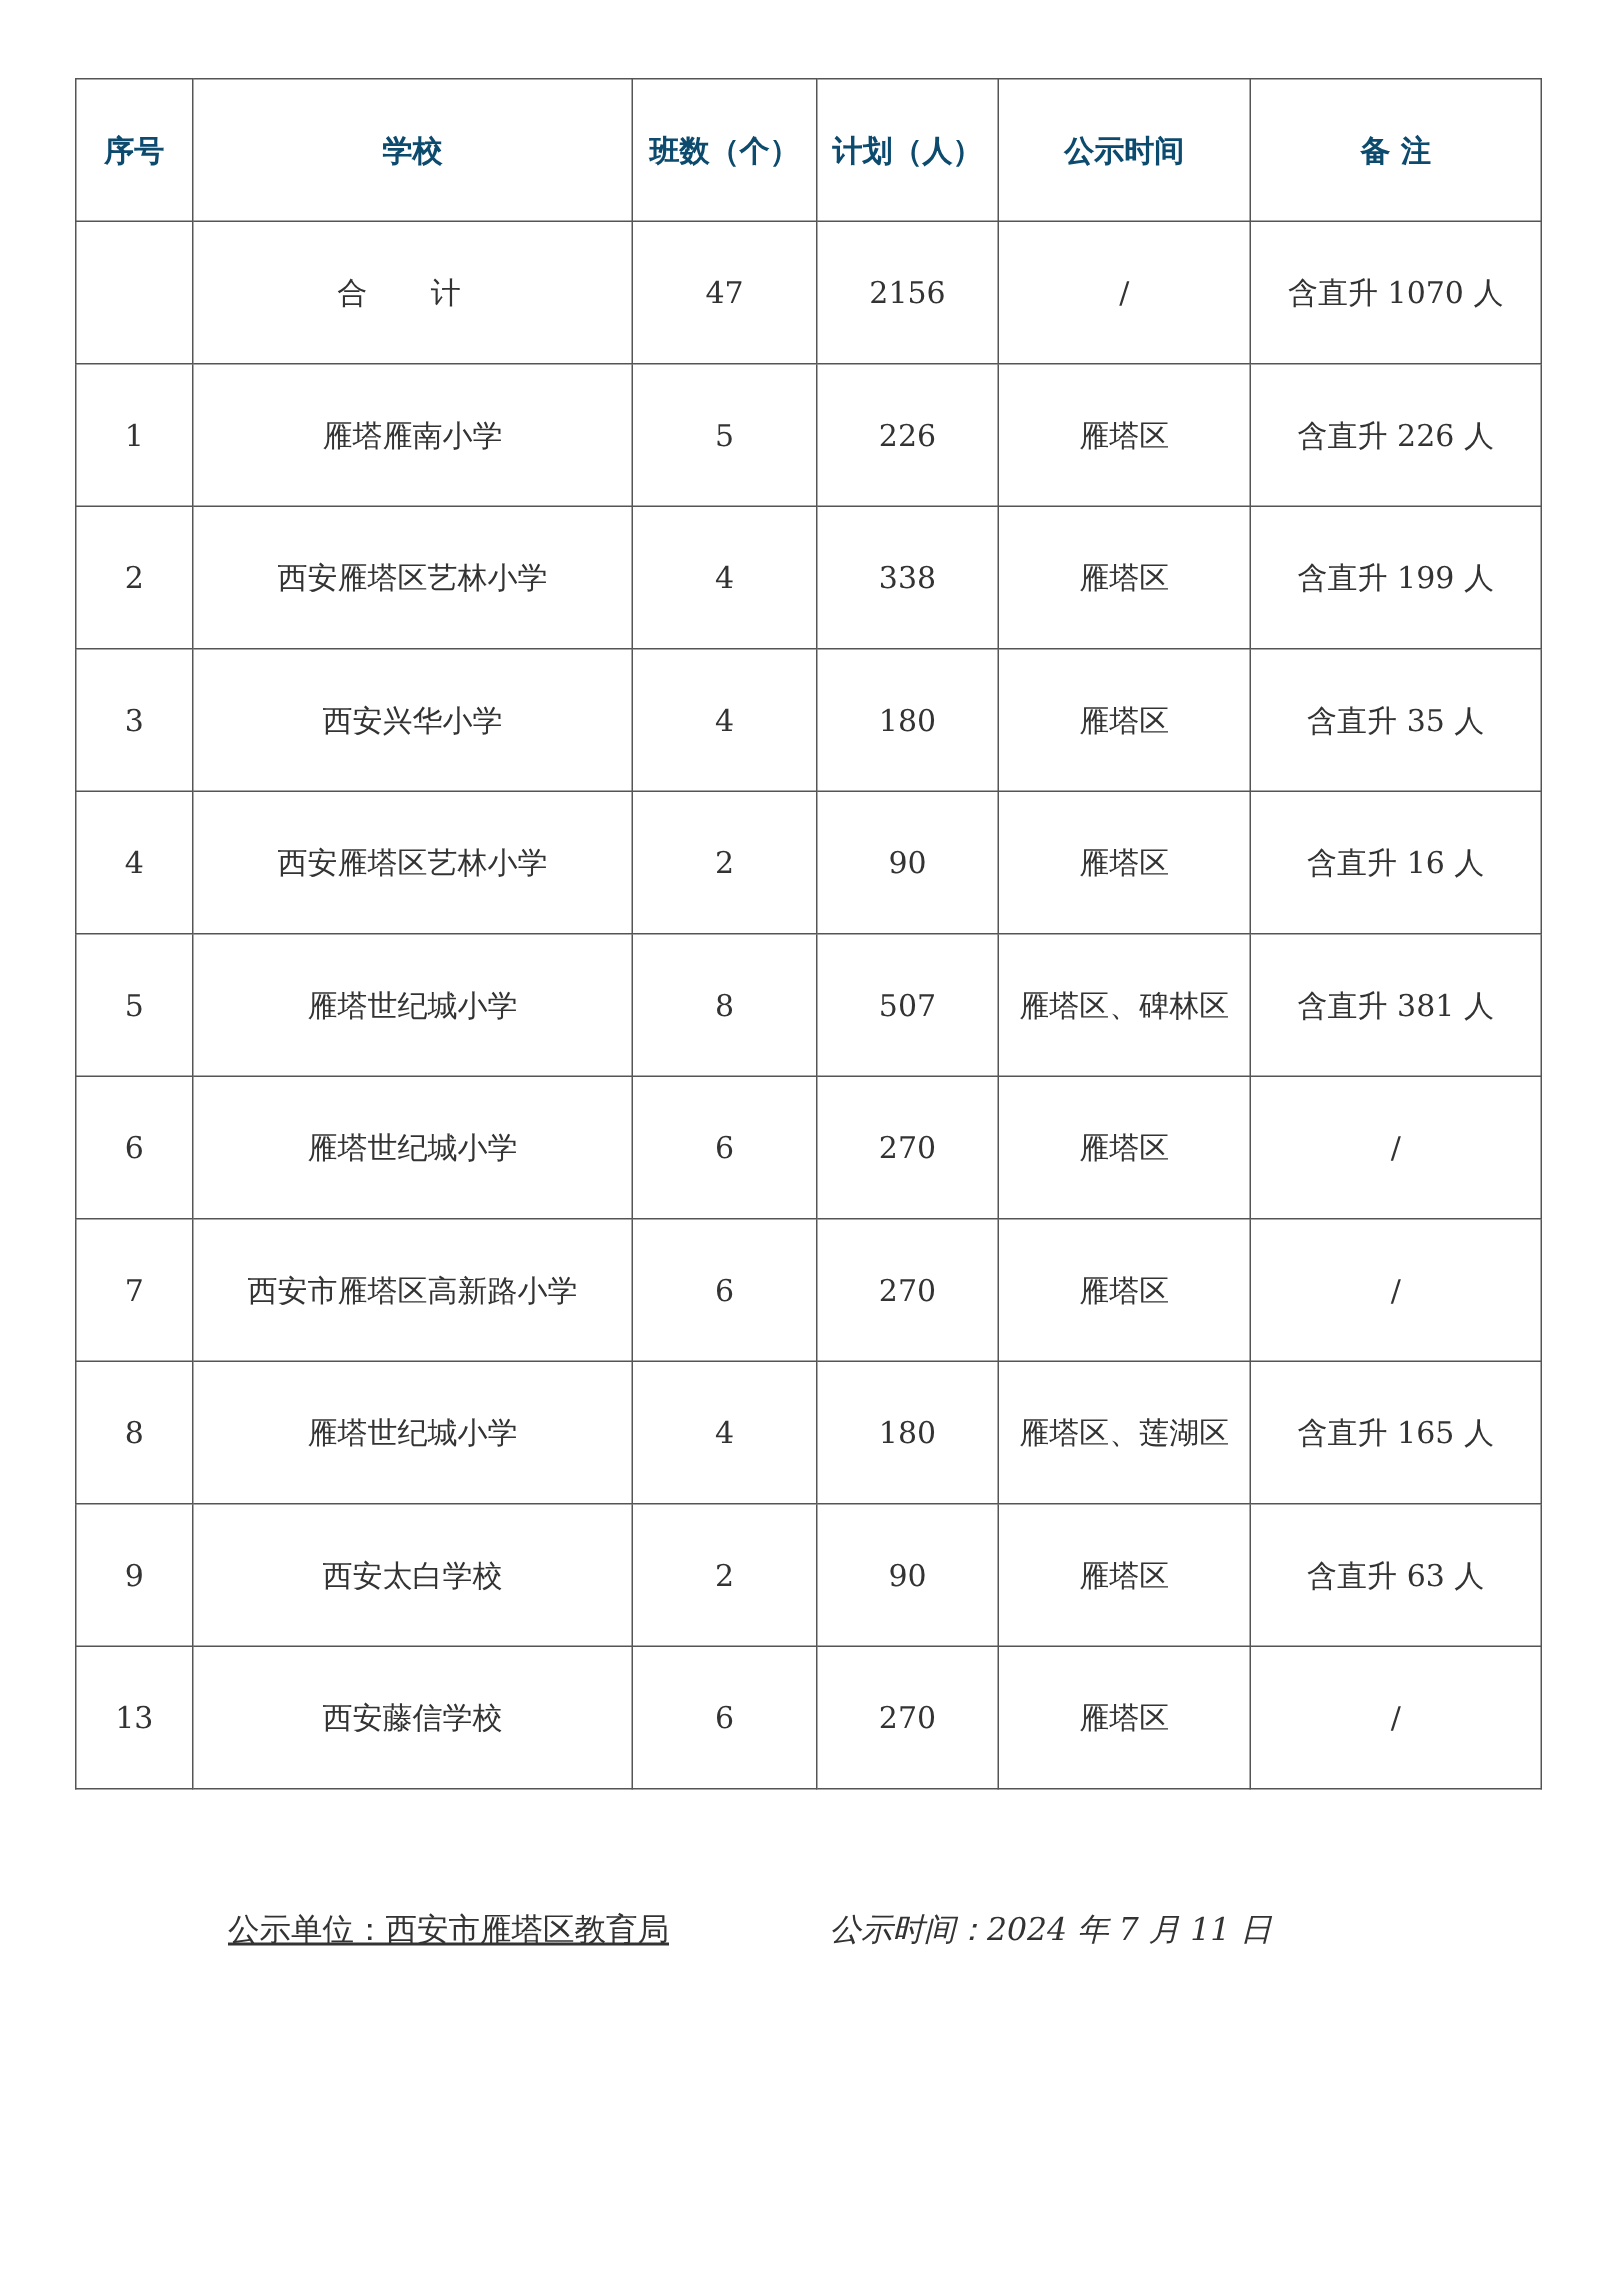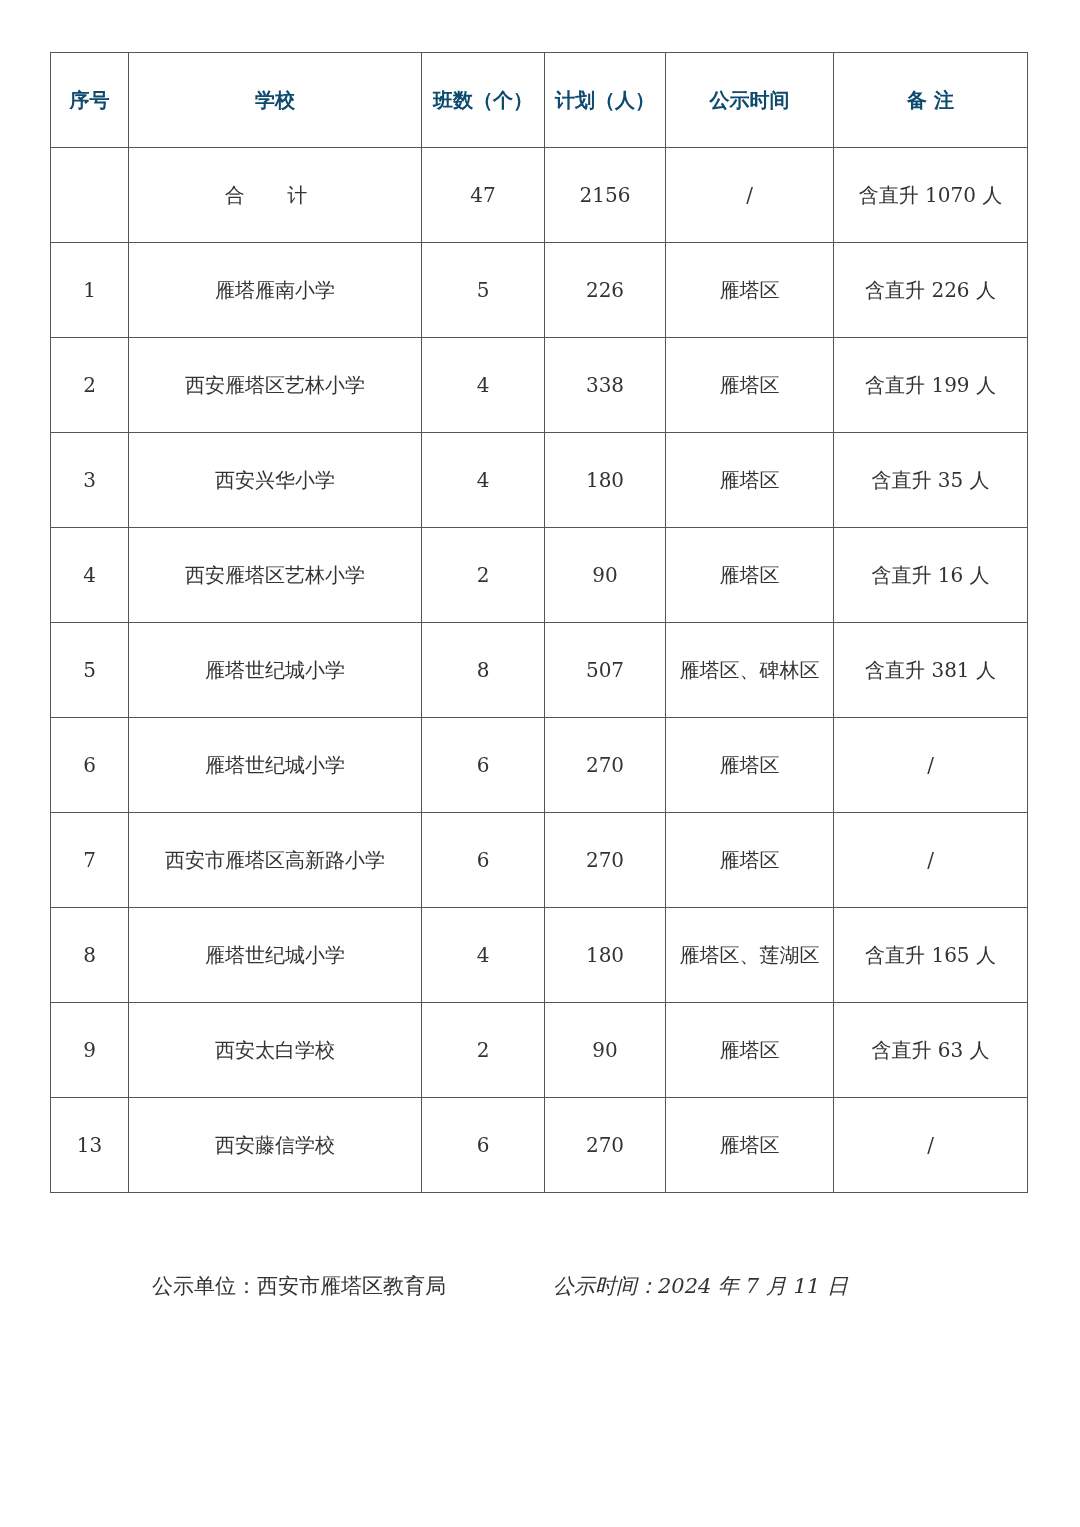--- a/index.html
+++ b/index.html
@@ -10,21 +10,21 @@
   table.main td, table.main th { border: 1.5px solid #555; height: 94px;
                text-align: center; vertical-align: middle; padding: 0;
                font-size: 20px; font-weight: normal; color: #333; }
   table.main th { font-family: "DejaVu Sans", "Liberation Sans", sans-serif;
                font-weight: bold; font-size: 20px; color: #0c4a6e; margin-top: 36px; }
   td.total-label { font-family: "DejaVu Sans", "Liberation Sans", sans-serif;
                font-weight: bold; color: #222; letter-spacing: 18px; }
   td.note-slash { padding-left: 60px; }
   .footer { position: absolute; top: 1272px; left: 0; width: 1080px; font-size: 21px;
             color: #333; font-family: "DejaVu Serif", "Liberation Serif", serif; }
-  .footer .unit { position: absolute; left: 152px; white-space: nowrap; }
+  .footer .unit { position: absolute; left: 152px; white-space: nowrap; text-decoration: underline; }
   .footer .time { position: absolute; left: 553px; white-space: nowrap; font-style: italic; }
 </style>
 </head>
 <body>
 
 <table class="main">
   <colgroup>
     <col style="width:78px">
       <col style="width:293px">
       <col style="width:123px">

